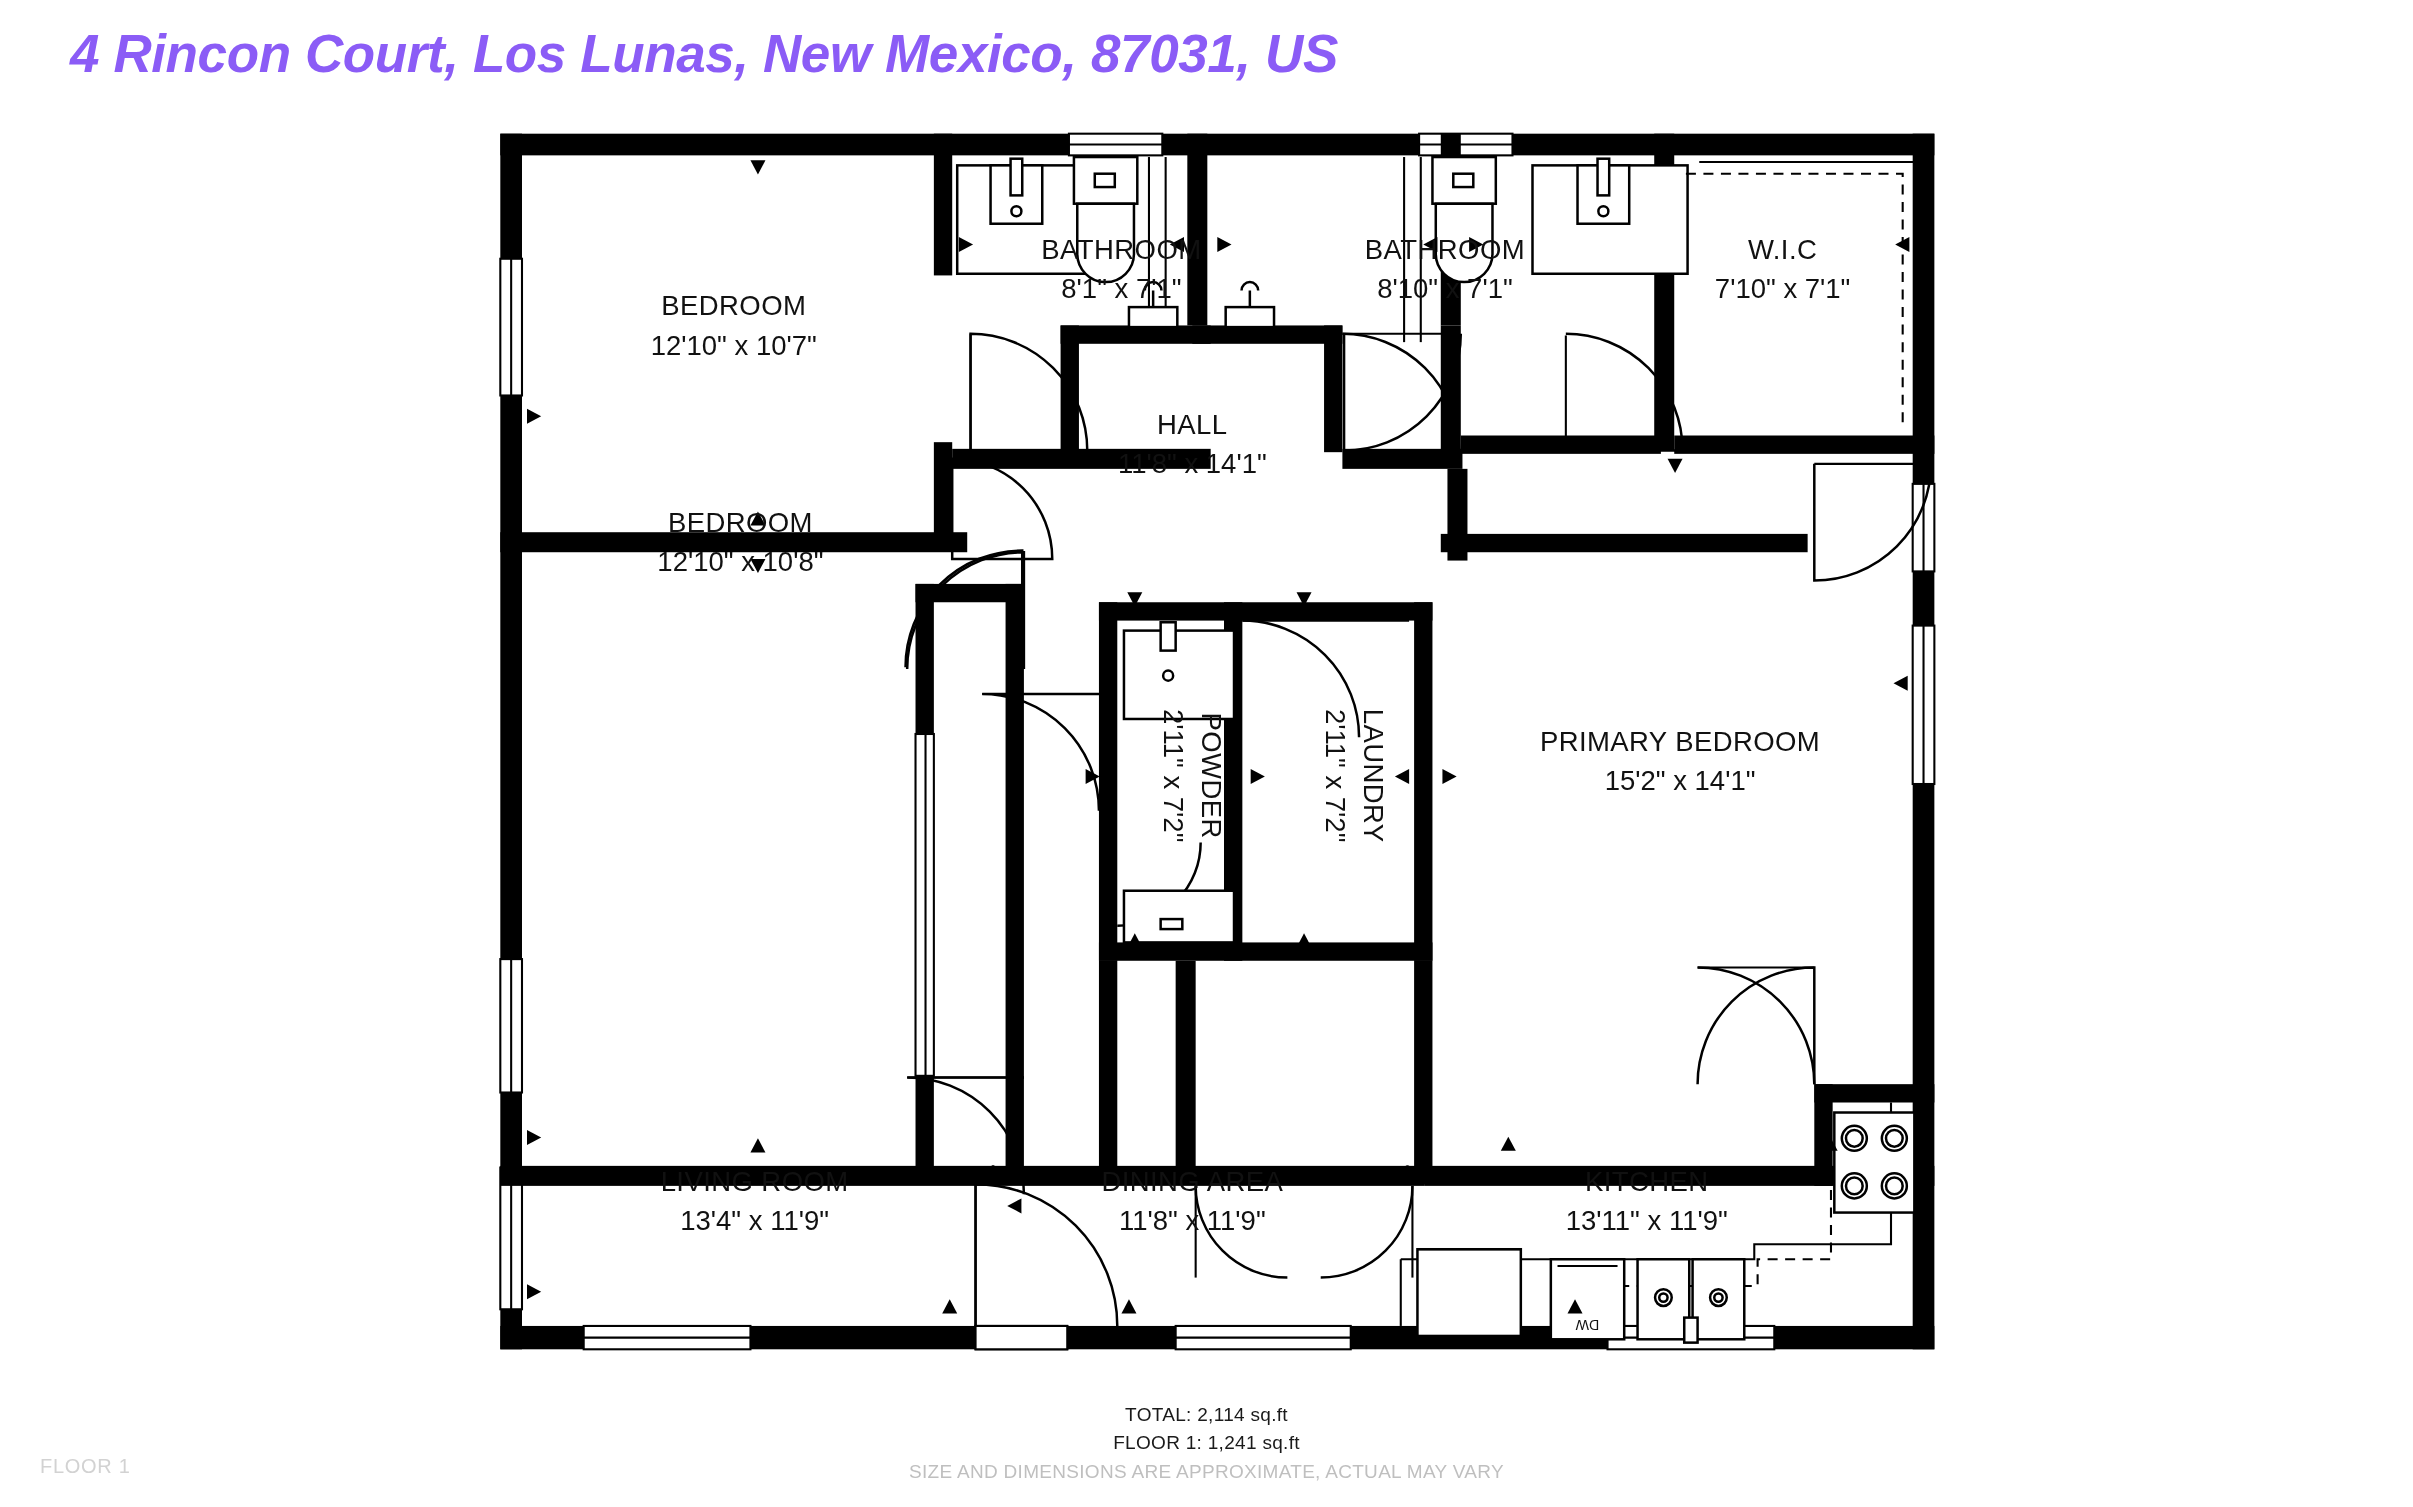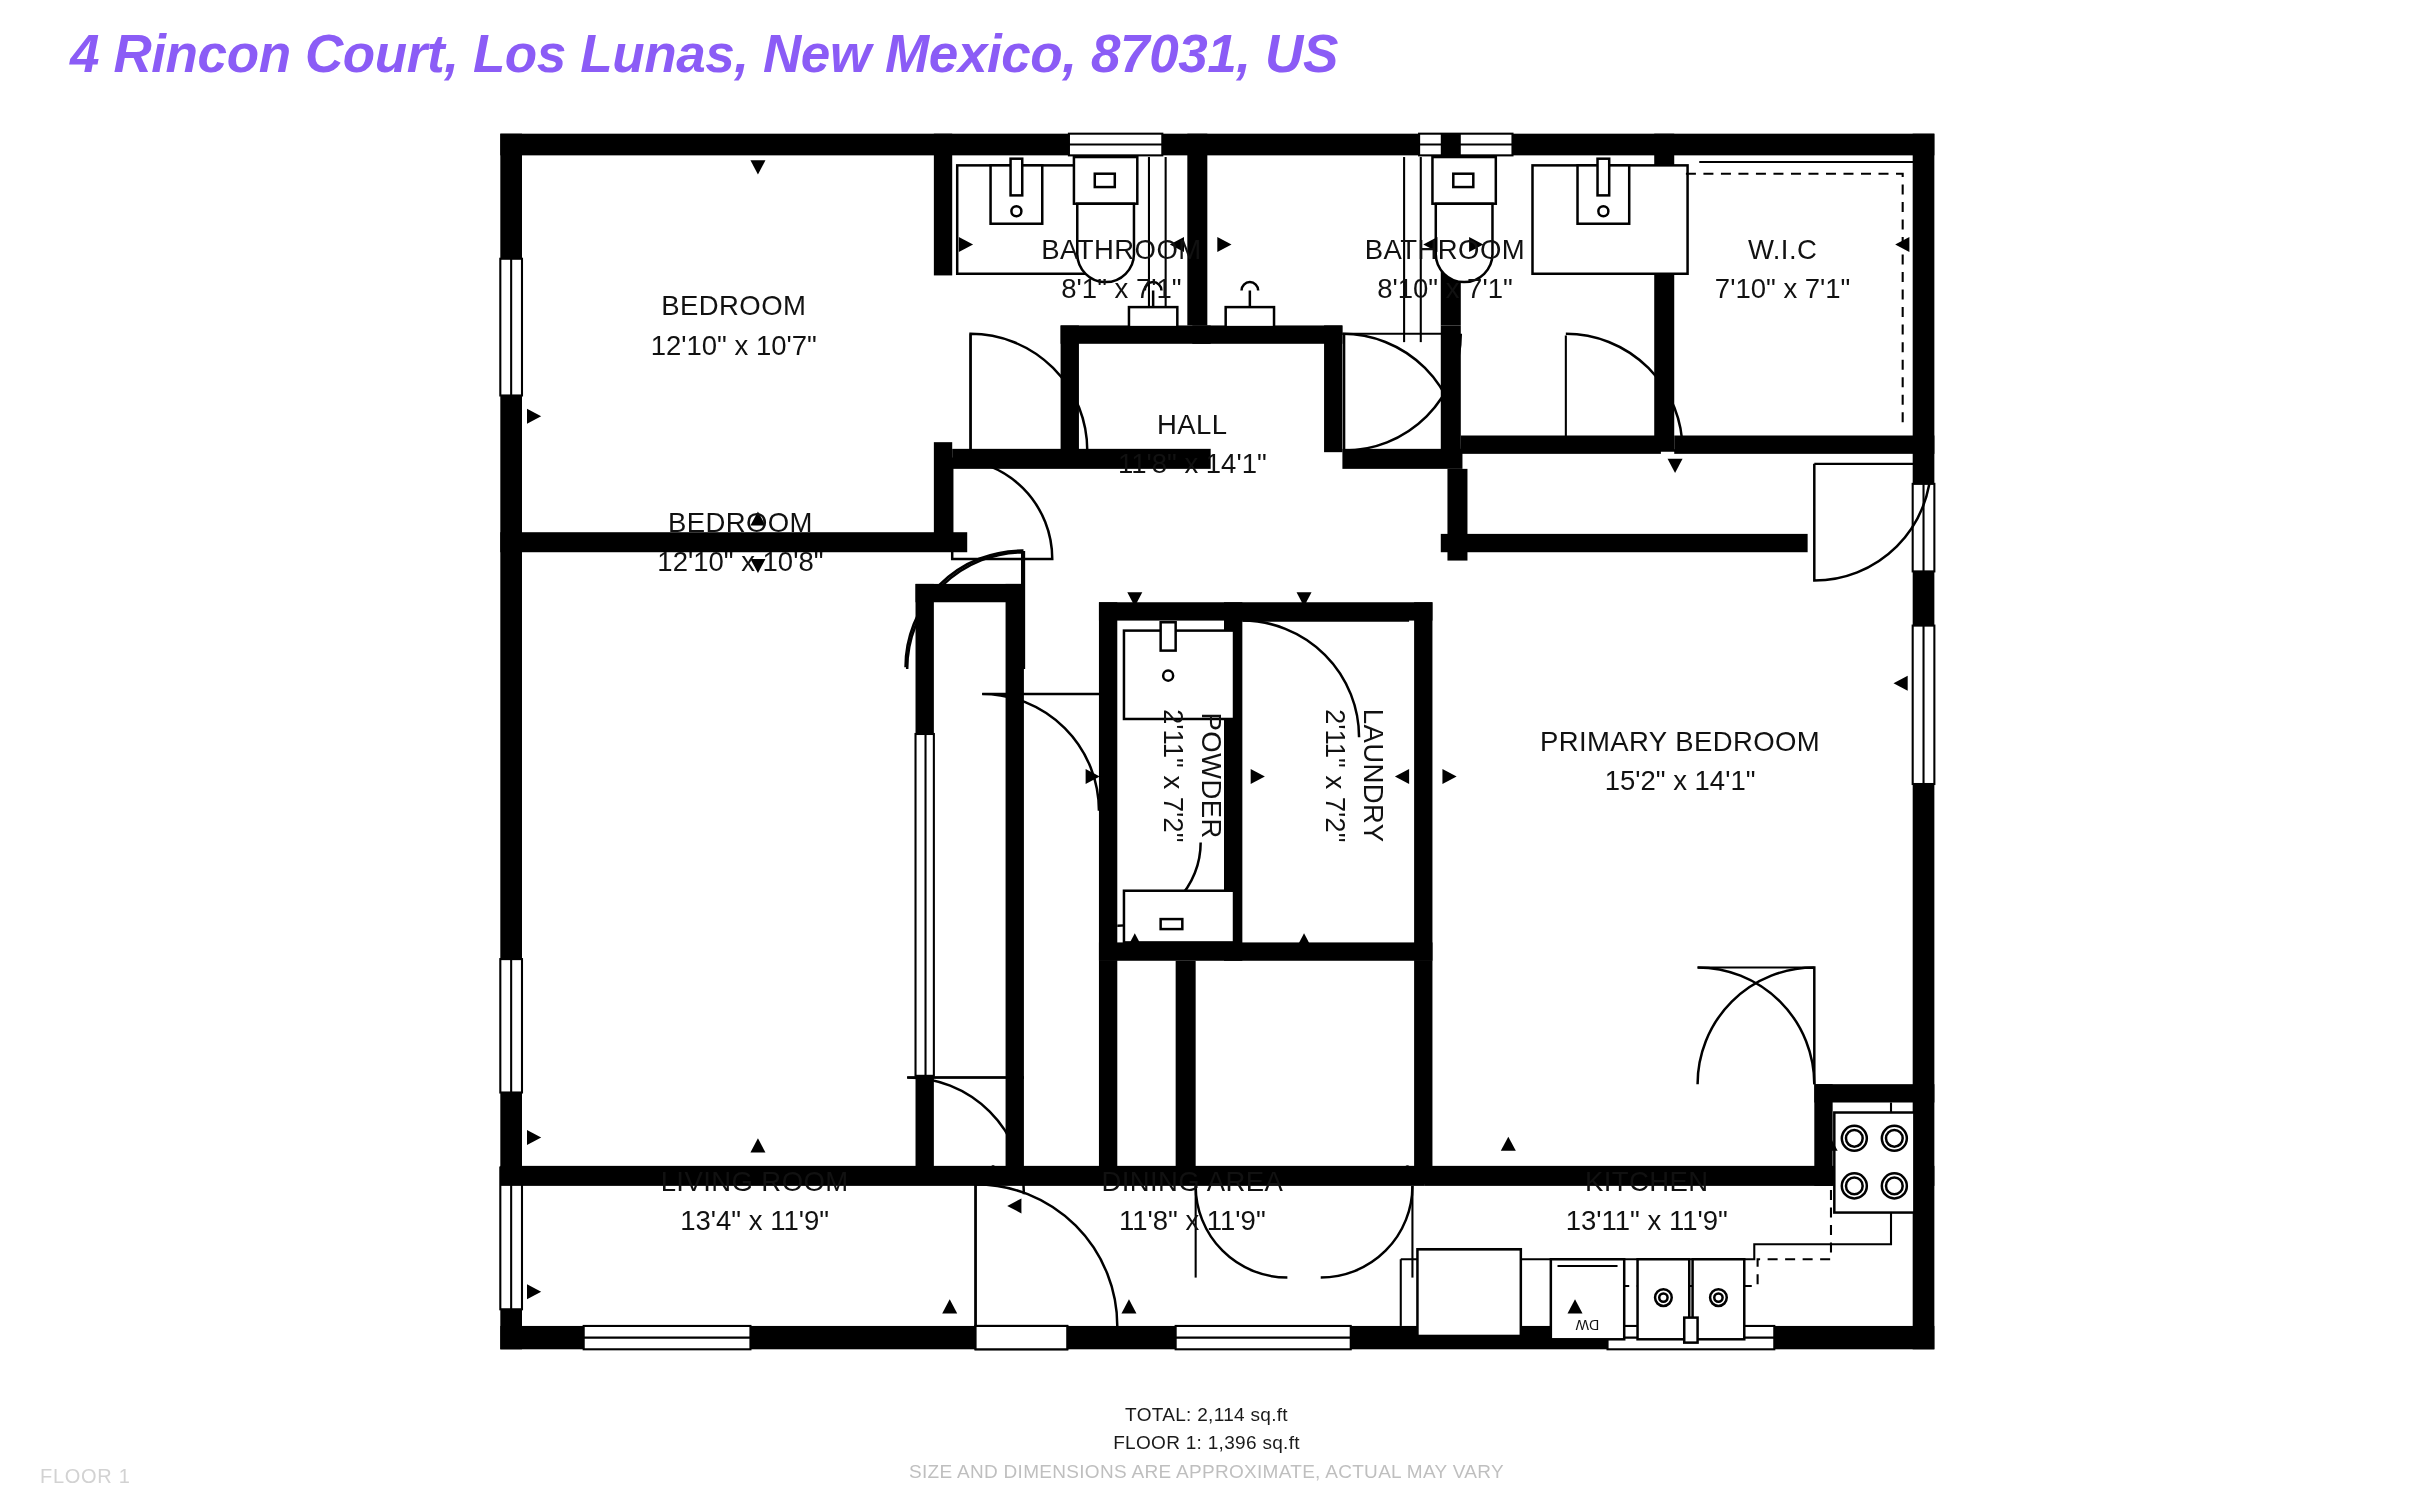--- a/index.html
+++ b/index.html
@@ -85,21 +85,20 @@
     letter-spacing: 0.3px;
     margin-top: 1.7px;
   }
   #floor-tag {
     position: absolute;
     left: 40px;
     top: 1455px;
     font-size: 20px;
     color: #d2d2d2;
     letter-spacing: 0.7px;
-    margin-top: 10px;
   }
 </style>
 </head>
 <body>
 
 <div id="page-title">4 Rincon Court, Los Lunas, New Mexico, 87031, US</div>
 
 <div id="plan-wrap">
 <svg id="floorplan" viewBox="0 0 2894 1600" xmlns="http://www.w3.org/2000/svg">
 
@@ -413,18 +412,18 @@
 
     <text class="rlabel" x="1975" y="1318">KITCHEN</text>
     <text class="rdim" x="1975" y="1365">13'11" x 11'9"</text>
   </g>
 
 </svg>
 </div>
 
 <div id="footer-block">
   <div class="foot-line">TOTAL: 2,114 sq.ft</div>
-  <div class="foot-line">FLOOR 1: 1,396 sq.ft</div>
+  <div class="foot-line">FLOOR 1: 1,241 sq.ft</div>
   <div class="foot-disclaimer">SIZE AND DIMENSIONS ARE APPROXIMATE, ACTUAL MAY VARY</div>
 </div>
 
 <div id="floor-tag">FLOOR 1</div>
 
 
 </body></html>

